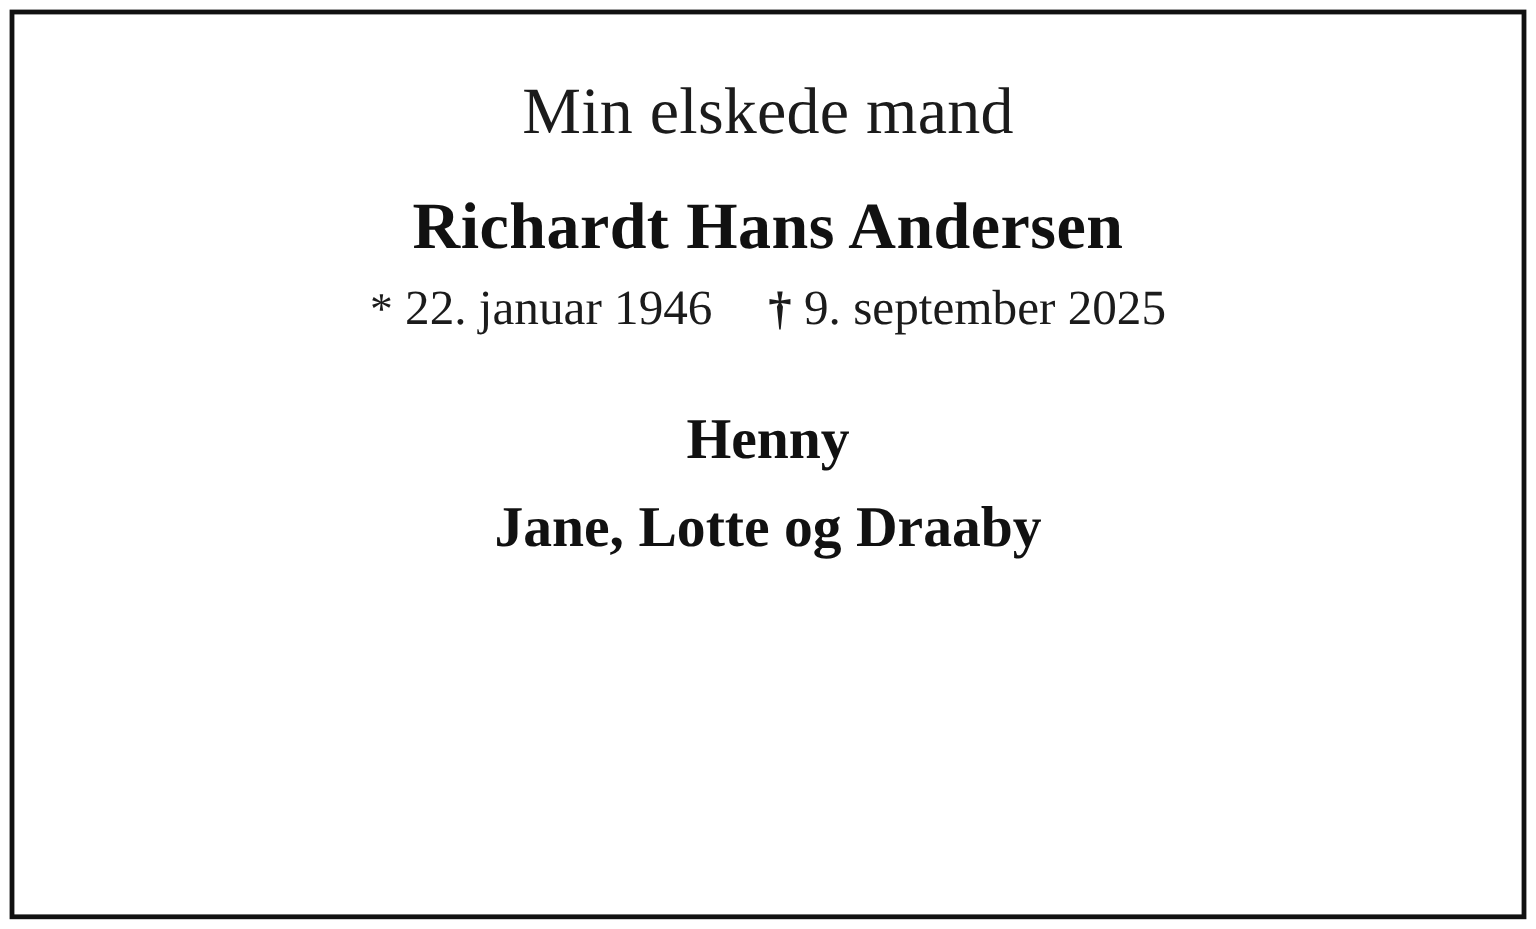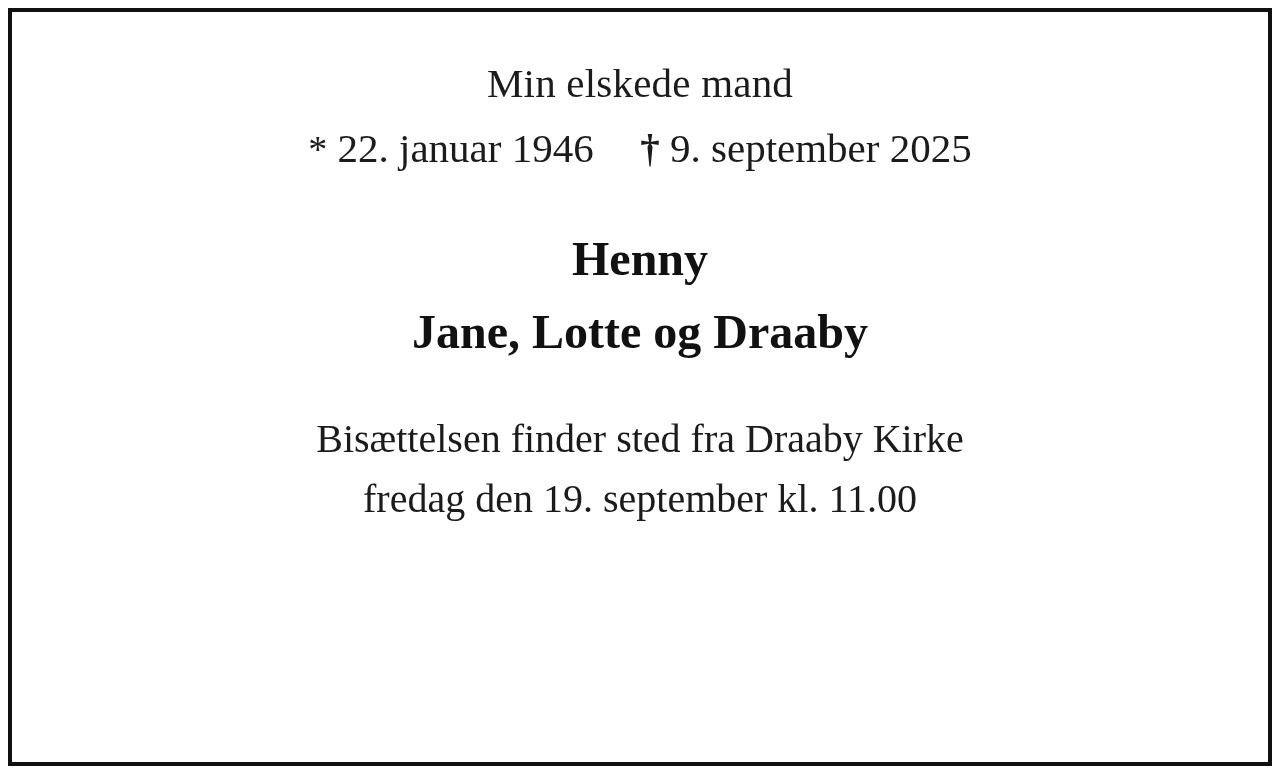--- a/index.html
+++ b/index.html
@@ -47,21 +47,21 @@
     justify-content: flex-start;
     padding-top: 42px;
     box-sizing: border-box;
     text-align: center;
   }
 
   .intro-block {
     width: 100%;
   }
   .intro-line {
-    font-size: 41px;
+    font-size: 55px;
     line-height: 1.42;
     font-weight: 400;
     letter-spacing: 0.2px;
     color: #1b1b1b;
   }
 
   .name-block {
     width: 100%;
     margin-top: 26px;
   }
@@ -122,36 +122,35 @@
 <body>
 
 <div class="page">
   <div class="notice-frame">
     <div class="notice-inner">
 
       <div class="intro-block">
         <div class="intro-line">Min elskede mand</div>
       </div>
 
+      <div class="name-block">
+        <div class="deceased-name">Richardt Hans Andersen</div>
+      </div>
 
       <div class="dates-block">
         <div class="dates-line">
           <span class="sym">*</span>
           <span>22. januar 1946</span>
           <span class="dates-gap"></span>
           <span class="dagger">†</span>
           <span>9. september 2025</span>
         </div>
       </div>
 
       <div class="survivors-block">
         <div class="survivor-line">Henny</div>
         <div class="survivor-line">Jane, Lotte og Draaby</div>
       </div>
 
-      <div class="service-block">
-        <div class="service-line">Bisættelsen finder sted fra Draaby Kirke</div>
-        <div class="service-line">fredag den 19. september kl. 11.00</div>
-      </div>
 
     </div>
   </div>
 </div>
 
 </body></html>

